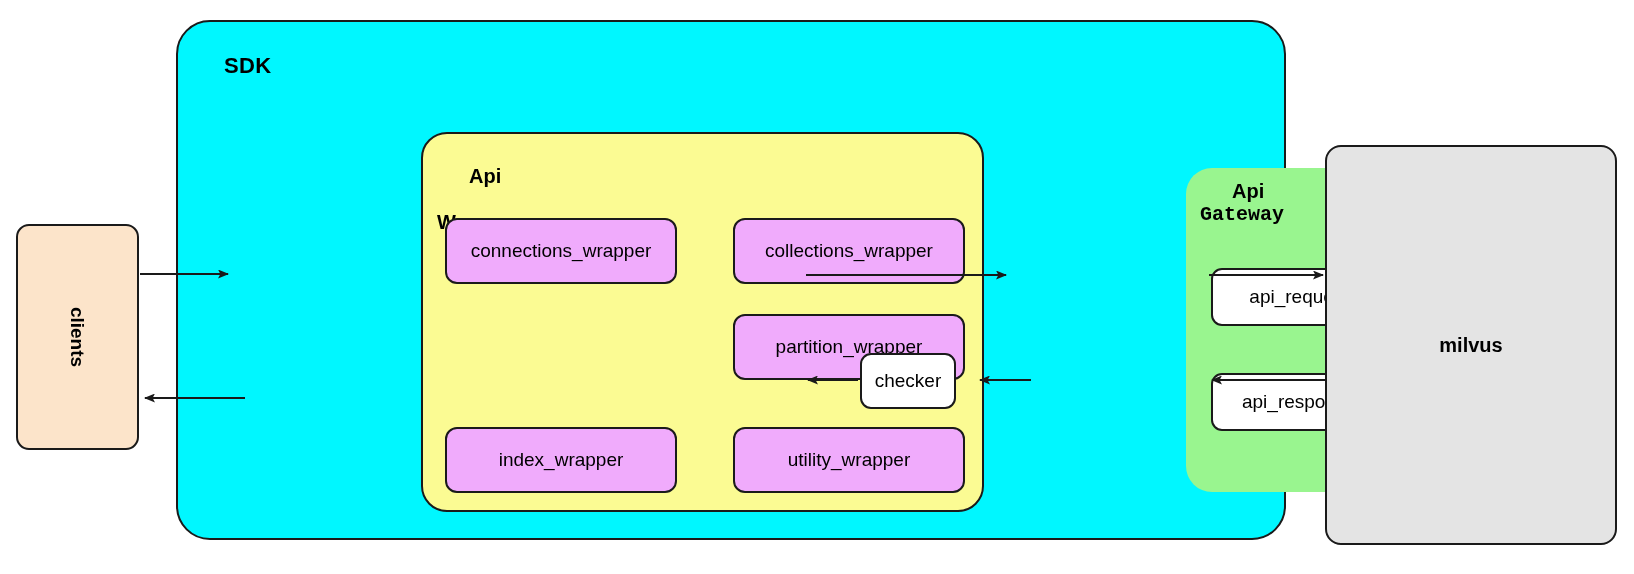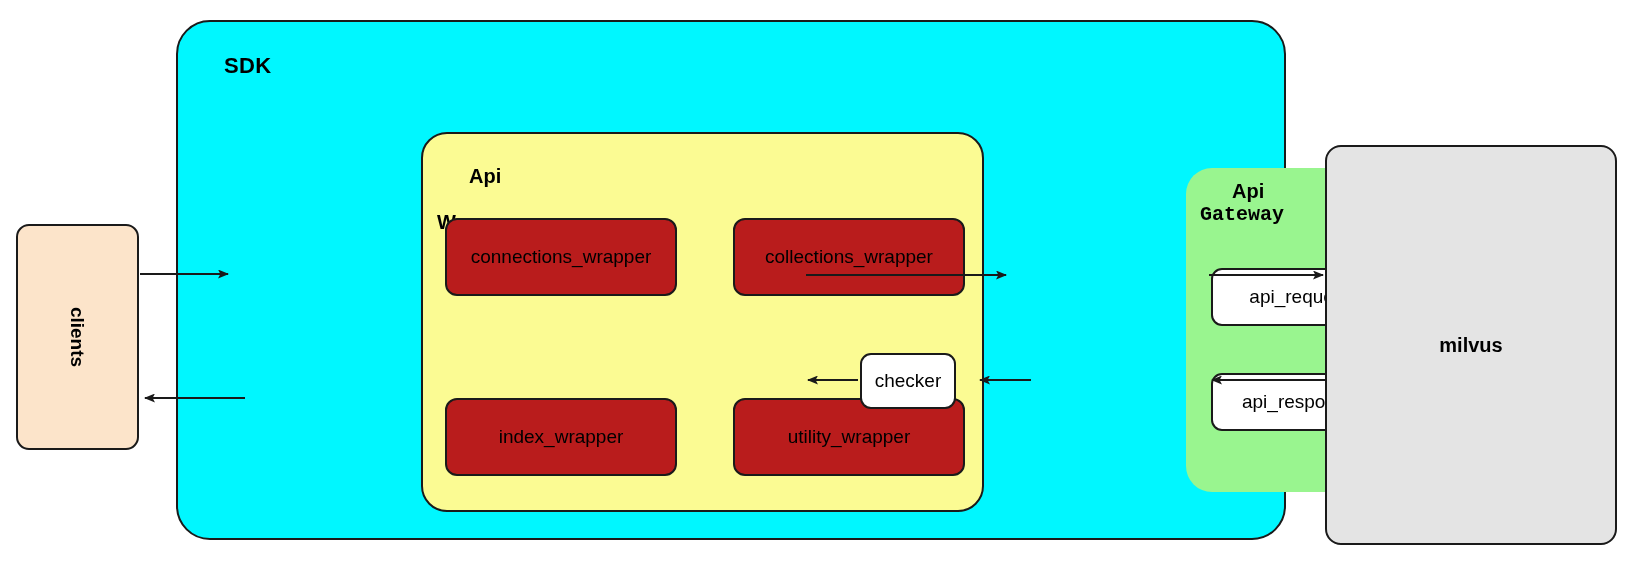--- a/index.html
+++ b/index.html
@@ -69,35 +69,35 @@
     white-space: pre-line;
     text-align: left;
   }
   #api-wrapper-title .ln2 { display: block; }
   #api-wrapper-title .ln1 { display: block; margin-left: 32px; }
 
   .wrapper-cell {
     position: absolute;
     box-sizing: border-box;
     width: 232px;
-    height: 78px;
-    background: #b91c1c;
+    height: 66px;
+    background: #f0abfc;
     border: 2px solid #1a1a1a;
     border-radius: 12px;
     display: flex;
     align-items: center;
     justify-content: center;
     font-size: 19px;
     color: #000000;
   }
   .col-a { left: 22px; }
   .col-b { left: 310px; }
   .row-1 { top: 84px; }
   .row-2 { top: 180px; }
-  .row-3 { top: 264px; text-align: right; }
+  .row-3 { top: 293px; text-align: right; }
 
   
   #api-gateway-container {
     left: 1008px;
     top: 146px;
     width: 228px;
     height: 324px;
     background: #99f58f;
     border-radius: 26px;
     display: block;
@@ -196,20 +196,21 @@
     <div id="sdk-title">SDK</div>
 
     <div class="box" id="api-wrapper-container">
       <div id="api-wrapper-title">
         <span class="ln1">Api</span>
         <span class="ln2">Wrapper</span>
       </div>
 
       <div class="wrapper-cell col-a row-1">connections_wrapper</div>
       <div class="wrapper-cell col-b row-1">collections_wrapper</div>
+      <div class="wrapper-cell col-b row-2">partition_wrapper</div>
       <div class="wrapper-cell col-a row-3">index_wrapper</div>
       <div class="wrapper-cell col-b row-3">utility_wrapper</div>
     </div>
 
     <div class="box" id="api-gateway-container">
       <div id="api-gateway-title">
         <span class="ln1">Api</span>
         <span class="ln2">Gateway</span>
       </div>
       <div class="gateway-cell" id="cell-api-request">api_request</div>

